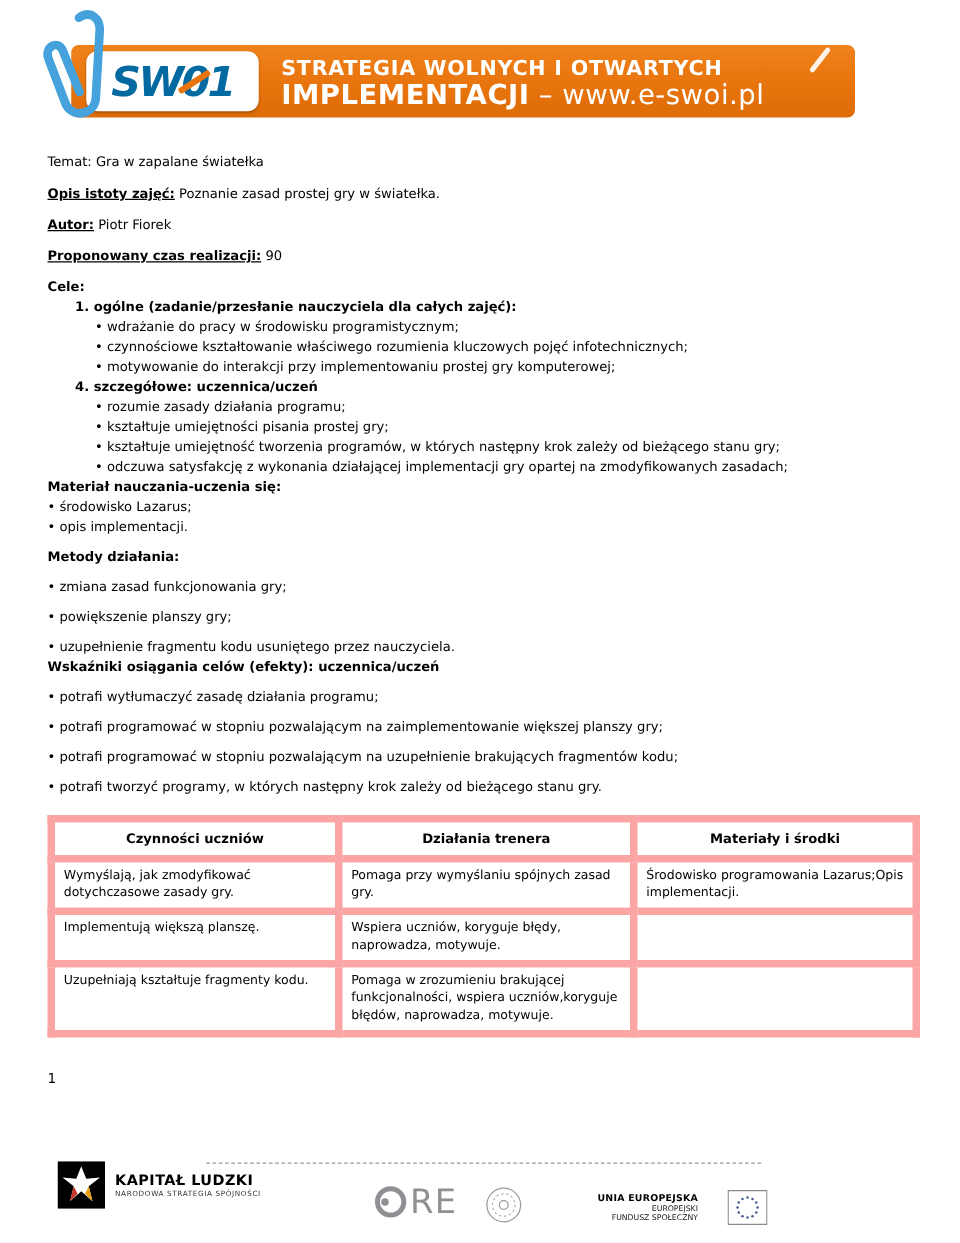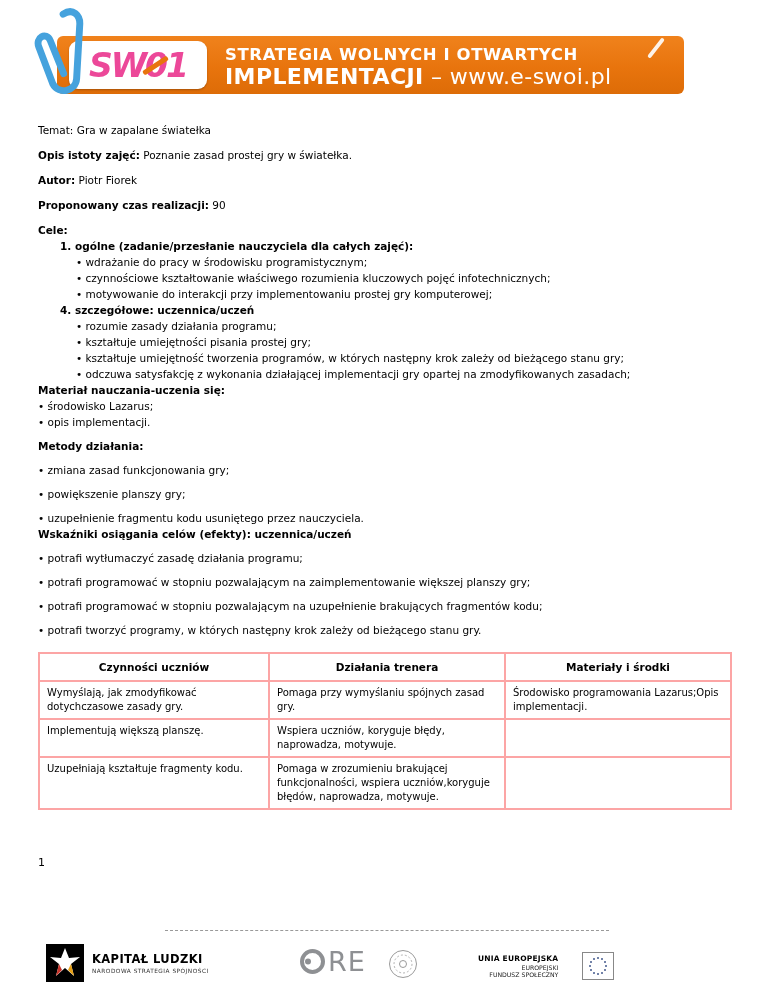--- a/index.html
+++ b/index.html
@@ -18,21 +18,21 @@
   .banner-shine {
     position:absolute; right:26px; top:0px; width:4px; height:24px;
     background:rgba(255,255,255,.9); transform:rotate(38deg); border-radius:2px;
   }
   .logo-box {
     position:absolute; left:12px; top:5px; width:138px; height:48px;
     background:#fff; border-radius:9px; display:flex; align-items:center; justify-content:center;
     box-shadow:0 1px 2px rgba(0,0,0,.25);
   }
   .logo-text {
-    font-size:33px; font-weight:bold; font-style:italic; color:#ec4899; letter-spacing:-2px;
+    font-size:33px; font-weight:bold; font-style:italic; color:#0369a1; letter-spacing:-2px;
     line-height:1; white-space:nowrap;
   }
   .logo-zero { position:relative; display:inline-block; }
   .logo-zero::after {
     content:""; position:absolute; left:-4px; top:14px; width:29px; height:5px;
     background:#E8740D; transform:rotate(-33deg); border-radius:2px;
   }
   .banner-text { position:absolute; left:168px; top:8px; color:#fff; }
   .banner-line1 { font-size:16.5px; font-weight:bold; letter-spacing:.6px; line-height:21px; }
   .banner-line2 { font-size:22px; letter-spacing:.4px; line-height:21px; margin-top:1px; }
@@ -40,47 +40,47 @@
 
   
   .paperclip { position:absolute; left:34px; top:6px; width:52px; height:96px; }
 
   
   .content {
     position:absolute; left:38px; top:122px; width:692px;
     font-size:10.5px; line-height:16px;
   }
   .para { margin:0 0 9px 0; }
-  .para b { font-weight:bold; }
+  .para b { font-weight:bold;text-decoration:underline; }
   .hdr { font-weight:bold; margin:0; }
   .num-item { font-weight:bold; margin:0 0 0 22px; }
   .cele-bullet { margin:0 0 0 38px; }
   .cele-bullet::before { content:"•  "; }
   .flat-bullet { margin:0; }
   .flat-bullet::before { content:"•  "; }
   .sp { margin-bottom:8px; }
   .mt { margin-top:8px; }
 
   
   .lesson-table { border-collapse:collapse; width:692px; margin-top:14px; table-layout:fixed; }
   .lesson-table th, .lesson-table td {
-    border:2px solid #fca5a5; font-size:10px; line-height:14px; vertical-align:top;
+    border:6px solid #fca5a5; font-size:10px; line-height:14px; vertical-align:top;
     padding:4px 7px; text-align:left; word-wrap:break-word;margin-top:34px;
   }
   .lesson-table th { text-align:center; font-weight:bold; padding:6px 4px; font-size:10.5px; }
   .lesson-table td { height:34px; }
 
   
   .page-number { position:absolute; left:38px; top:856px; font-size:11px; }
 
   
   .footer { position:absolute; left:0; top:922px; width:768px; height:72px; }
   .footer-rule { position:absolute; left:165px; top:8px; width:444px; border-top:1px dashed #999; }
 
-  .logo-kl { position:absolute; left:46px; top:22px; display:flex; align-items:center; }
+  .logo-kl { position:absolute; left:46px; top:7px; display:flex; align-items:center; }
   .kl-mark { width:38px; height:38px; }
   .kl-text { margin-left:8px; }
   .kl-title { font-size:11.5px; font-weight:bold; letter-spacing:.4px; }
   .kl-sub { font-size:5.8px; letter-spacing:.5px; color:#333; margin-top:2px; }
 
   .logo-ore { position:absolute; left:299px; top:26px; display:flex; align-items:center; color:#8e9093; }
   .ore-ring { margin-right:2px; }
   .ore-letters { font-size:27px; line-height:27px; letter-spacing:1px; color:#8e9093; font-weight:400; }
 
   .logo-stamp { position:absolute; left:388px; top:27px; }

